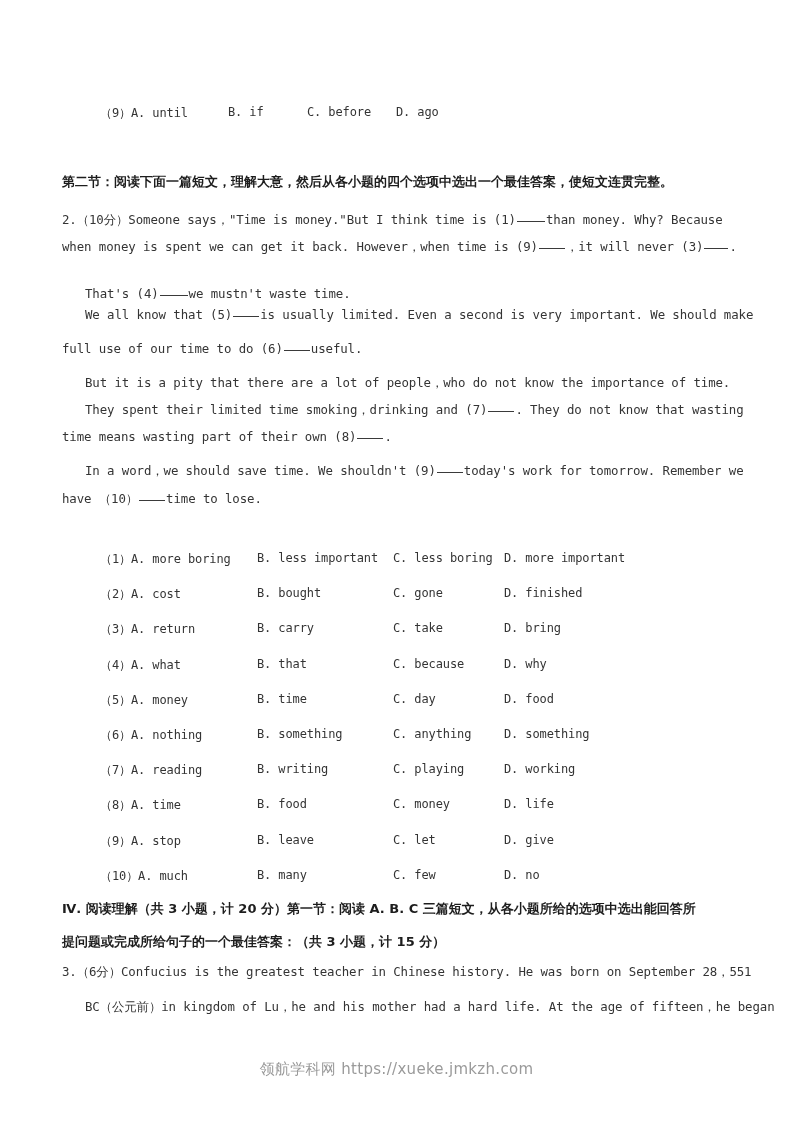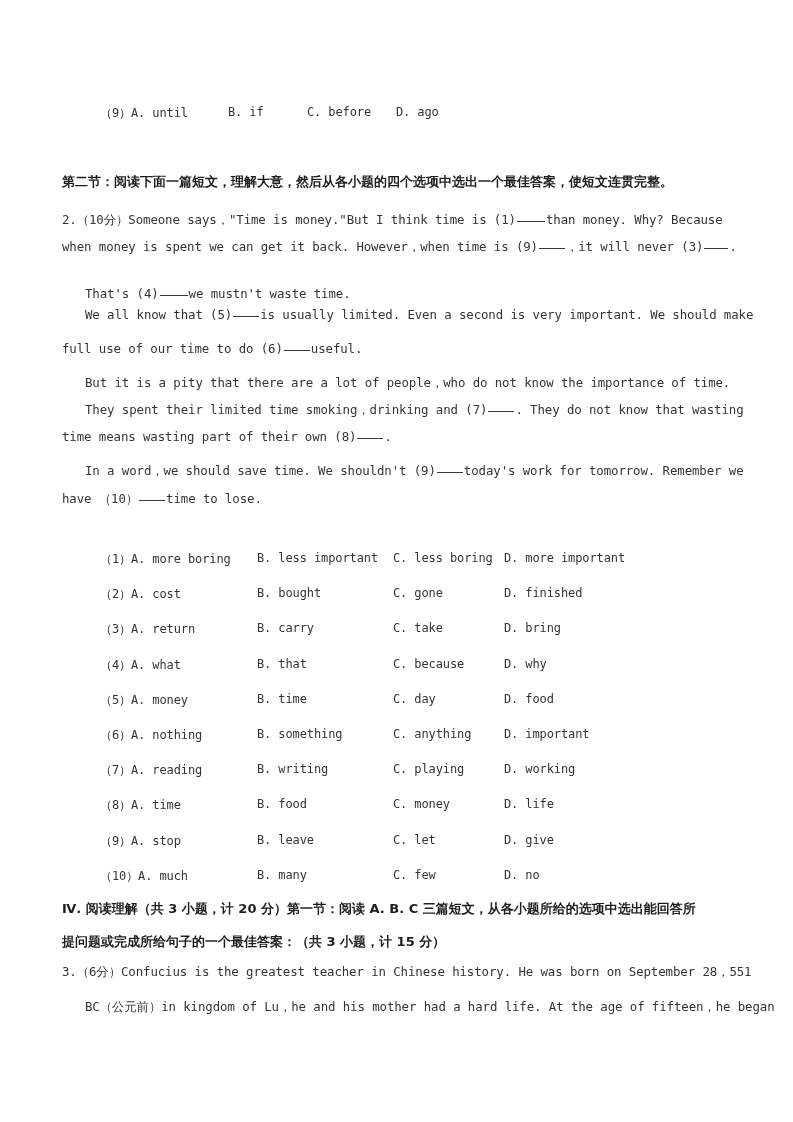--- a/index.html
+++ b/index.html
@@ -161,21 +161,21 @@
       <div class="choice-row" style="top: 692px; padding-left: 20px;">
         <span class="col col-n">（5）A. money</span>
         <span class="col col-b">B. time</span>
         <span class="col col-c">C. day</span>
         <span class="col col-d">D. food</span>
       </div>
       <div class="choice-row" style="top: 727px;">
         <span class="col col-n">（6）A. nothing</span>
         <span class="col col-b">B. something</span>
         <span class="col col-c">C. anything</span>
-        <span class="col col-d">D. important</span>
+        <span class="col col-d">D. something</span>
       </div>
       <div class="choice-row" style="top: 762px;">
         <span class="col col-n">（7）A. reading</span>
         <span class="col col-b">B. writing</span>
         <span class="col col-c">C. playing</span>
         <span class="col col-d">D. working</span>
       </div>
       <div class="choice-row" style="top: 797px;">
         <span class="col col-n">（8）A. time</span>
         <span class="col col-b">B. food</span>
@@ -197,14 +197,15 @@
     </div>
 
   <div class="sec-head cjk" style="top:900px;">
     <span class="ln" style="display:block;">Ⅳ. 阅读理解（共 3 小题，计 20 分）第一节：阅读 A. B. C 三篇短文，从各小题所给的选项中选出能回答所</span>
     <span class="ln" style="display:block;margin-top:15px;">提问题或完成所给句子的一个最佳答案：（共 3 小题，计 15 分）</span>
   </div>
 
   <div class="pline eng" style="left:62px;top:964px;">3.（6分）Confucius is the greatest teacher in Chinese history. He was born on September 28，551</div>
   <div class="pline eng" style="left:85px;top:999px;">BC（公元前）in kingdom of Lu，he and his mother had a hard life. At the age of fifteen，he began</div>
 
+  <div class="watermark">领航学科网 https://xueke.jmkzh.com</div>
 
 </div>
 
 </body></html>

